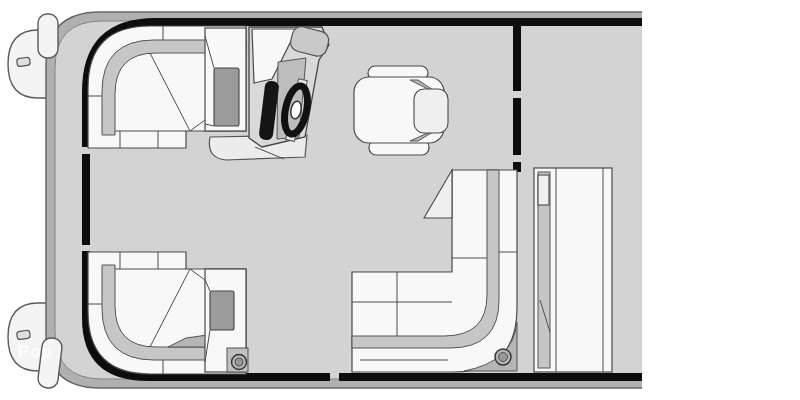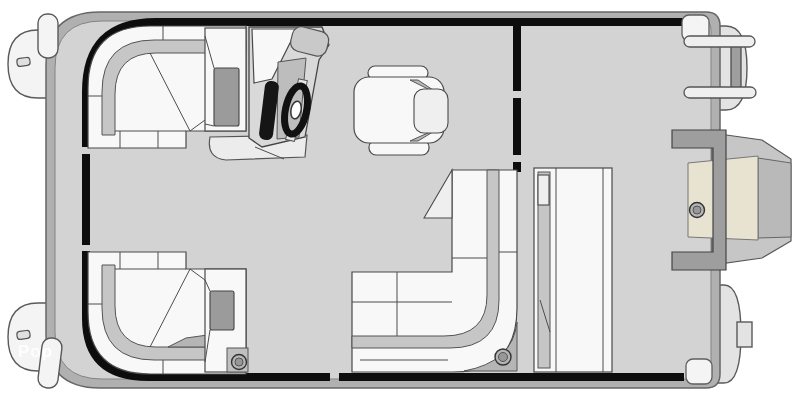--- a/index.html
+++ b/index.html
@@ -1,16 +1,16 @@
 <!DOCTYPE html>
 <html style="--bg: #ffffff; --deck: #d3d3d3; --deck-edge: #b0b0b0; --fence: #0d0d0d; --cushion: #f8f8f8; --trim: #c6c6c6; --trim-dark: #b5b5b5; --table: #9b9b9b; --tube: #f4f4f4; --motor-tan: #e8e2d1; --motor-gray: #c6c6c6; --mount-gray: #9e9e9e; --dash: #151515;"><head>
 <meta charset="utf-8">
 <style>
   html,body{margin:0;padding:0;background:#fff;}
-  #stage{position:relative;width:800px;height:400px;background:var(--bg,#fff);overflow:hidden;
+  #stage{position:relative;width:642px;height:400px;background:var(--bg,#fff);overflow:hidden;
          font-family:"Liberation Sans", sans-serif;}
   svg{display:block;}
   .bg{fill:var(--bg,#ffffff);}
   .deck-outer{fill:var(--deck-edge,#b0b0b0);stroke:#666;stroke-width:1.5;}
   .deck-inner{fill:var(--deck,#d3d3d3);stroke:#838383;stroke-width:1;}
   .fence{stroke:var(--fence,#0d0d0d);stroke-width:8;fill:none;stroke-linecap:butt;}
   .cushion{fill:var(--cushion,#f8f8f8);stroke:#4a4a4a;stroke-width:1.2;}
   .cushion2{fill:#efefef;stroke:#4a4a4a;stroke-width:1.1;}
   .trim{fill:var(--trim,#c6c6c6);stroke:#555;stroke-width:1;}
   .trimdark{fill:var(--trim-dark,#b5b5b5);stroke:#555;stroke-width:1;}

